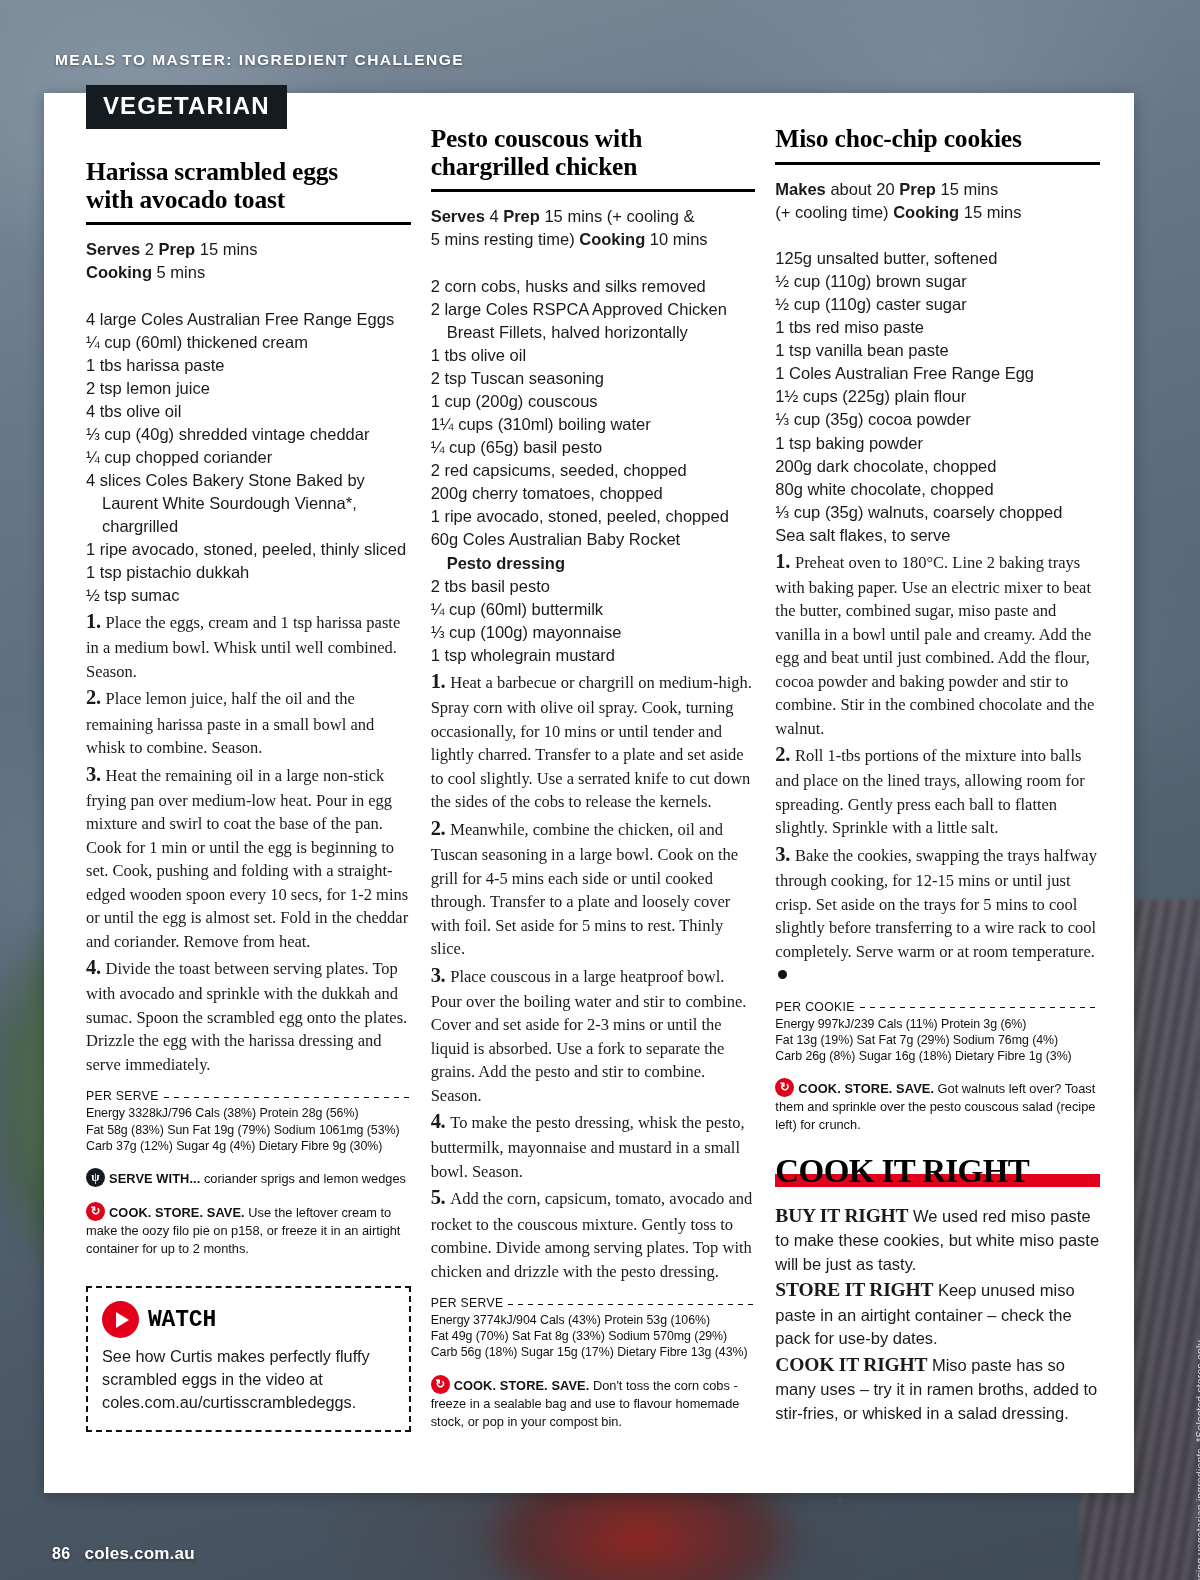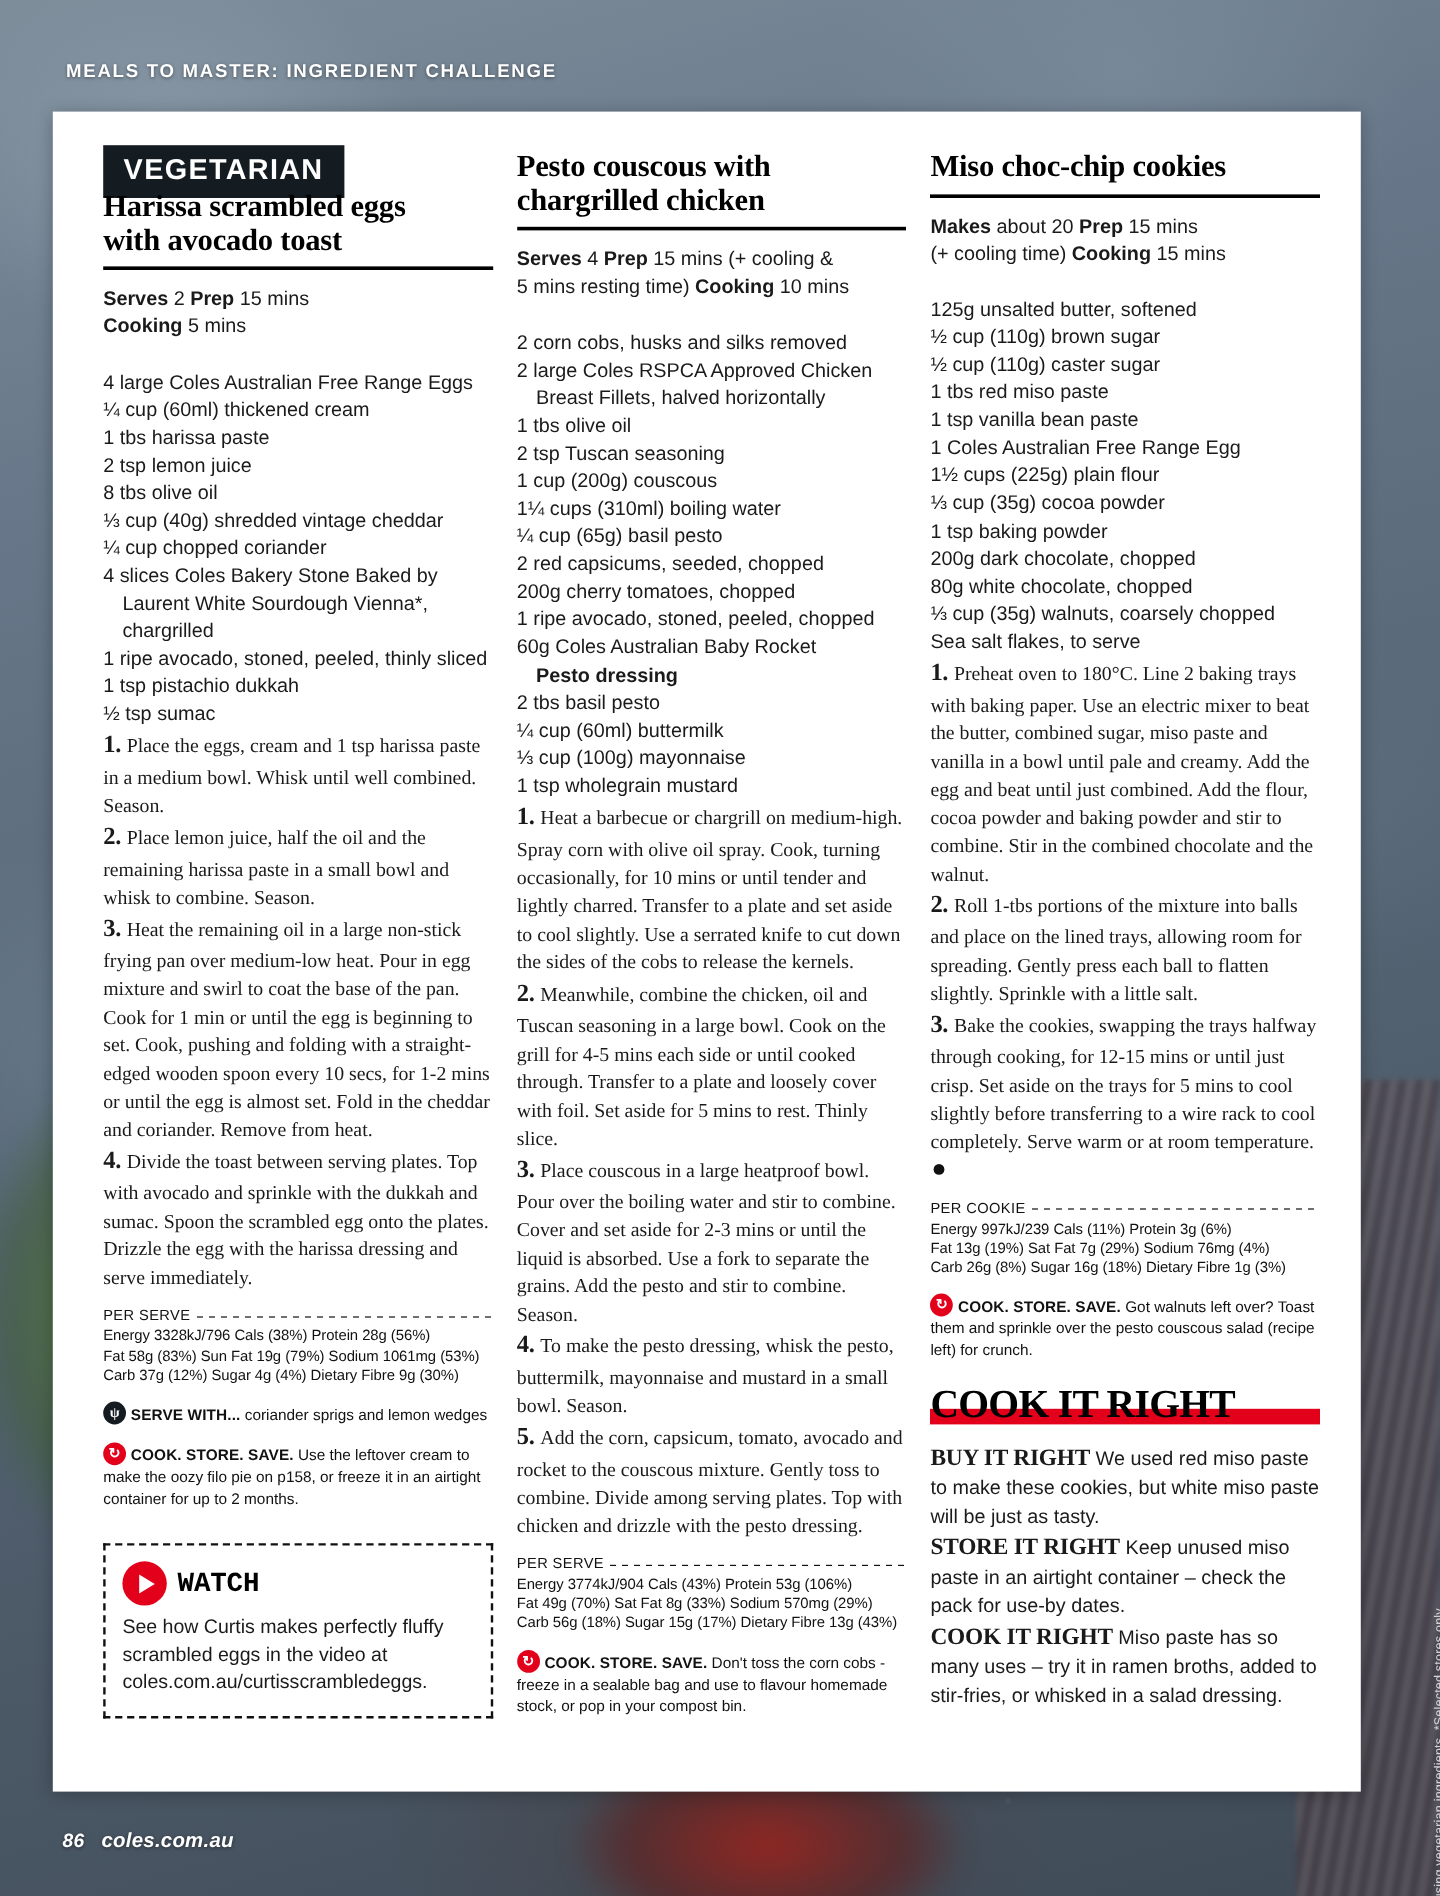--- a/index.html
+++ b/index.html
@@ -78,21 +78,20 @@
     box-shadow: 0 2px 14px rgba(0,0,0,.28);
   }
 
   
   #veg-tag {
     position: absolute; left: 42px; top: -8px;
     background: #141c22; color: #fff;
     font-size: 24px; font-weight: bold; letter-spacing: 1.1px;
     padding: 7px 17px 9px 17px;
     font-family: "Liberation Sans", sans-serif;
-    margin-top: 36px;
   }
 
   
   #cols {
     position: absolute;
     left: 42px; top: 32px; right: 34px; bottom: 10px;
     display: flex;
     gap: 0;
   }
   .col { width: 333px; position: relative; }
@@ -264,25 +263,24 @@
     white-space: nowrap;
     color: #e6e6e6;
     font-size: 10.5px;
     letter-spacing: .15px;
     opacity: .9;
   }
 
   
   #footer {
     position: absolute;
-    left: 52px; bottom: 36px;
+    left: 52px; bottom: 16px;
     display: flex; align-items: baseline; gap: 14px;
     color: #fff;
     text-shadow: 0 1px 3px rgba(0,0,0,.5);
-    font-style: italic;
   }
   #page-num { font-size: 16px; font-weight: bold; letter-spacing: .4px; }
   #site { font-size: 17px; font-weight: bold; letter-spacing: .2px; }
 </style>
 </head>
 <body>
 
 <div id="bg"></div>
 <div id="bg-noise"></div>
 <div id="bg-green"></div>
@@ -307,21 +305,21 @@
       <div class="meta">
         <div><b>Serves</b><span> 2  </span><b>Prep</b><span> 15 mins</span></div>
         <div><b>Cooking</b><span> 5 mins</span></div>
       </div>
 
       <div class="ing">
           <div>4 large Coles Australian Free Range Eggs</div>
           <div>¼ cup (60ml) thickened cream</div>
           <div>1 tbs harissa paste</div>
           <div>2 tsp lemon juice</div>
-          <div>8 tbs olive oil</div>
+          <div>4 tbs olive oil</div>
           <div>⅓ cup (40g) shredded vintage cheddar</div>
           <div>¼ cup chopped coriander</div>
           <div>4 slices Coles Bakery Stone Baked by Laurent White Sourdough Vienna*, chargrilled</div>
           <div>1 ripe avocado, stoned, peeled, thinly sliced</div>
           <div>1 tsp pistachio dukkah</div>
           <div>½ tsp sumac</div>
         </div>
 
       <div class="method">
           <div><span class="num">1. </span><span>Place the eggs, cream and 1 tsp harissa paste in a medium bowl. Whisk until well combined. Season.</span></div>

